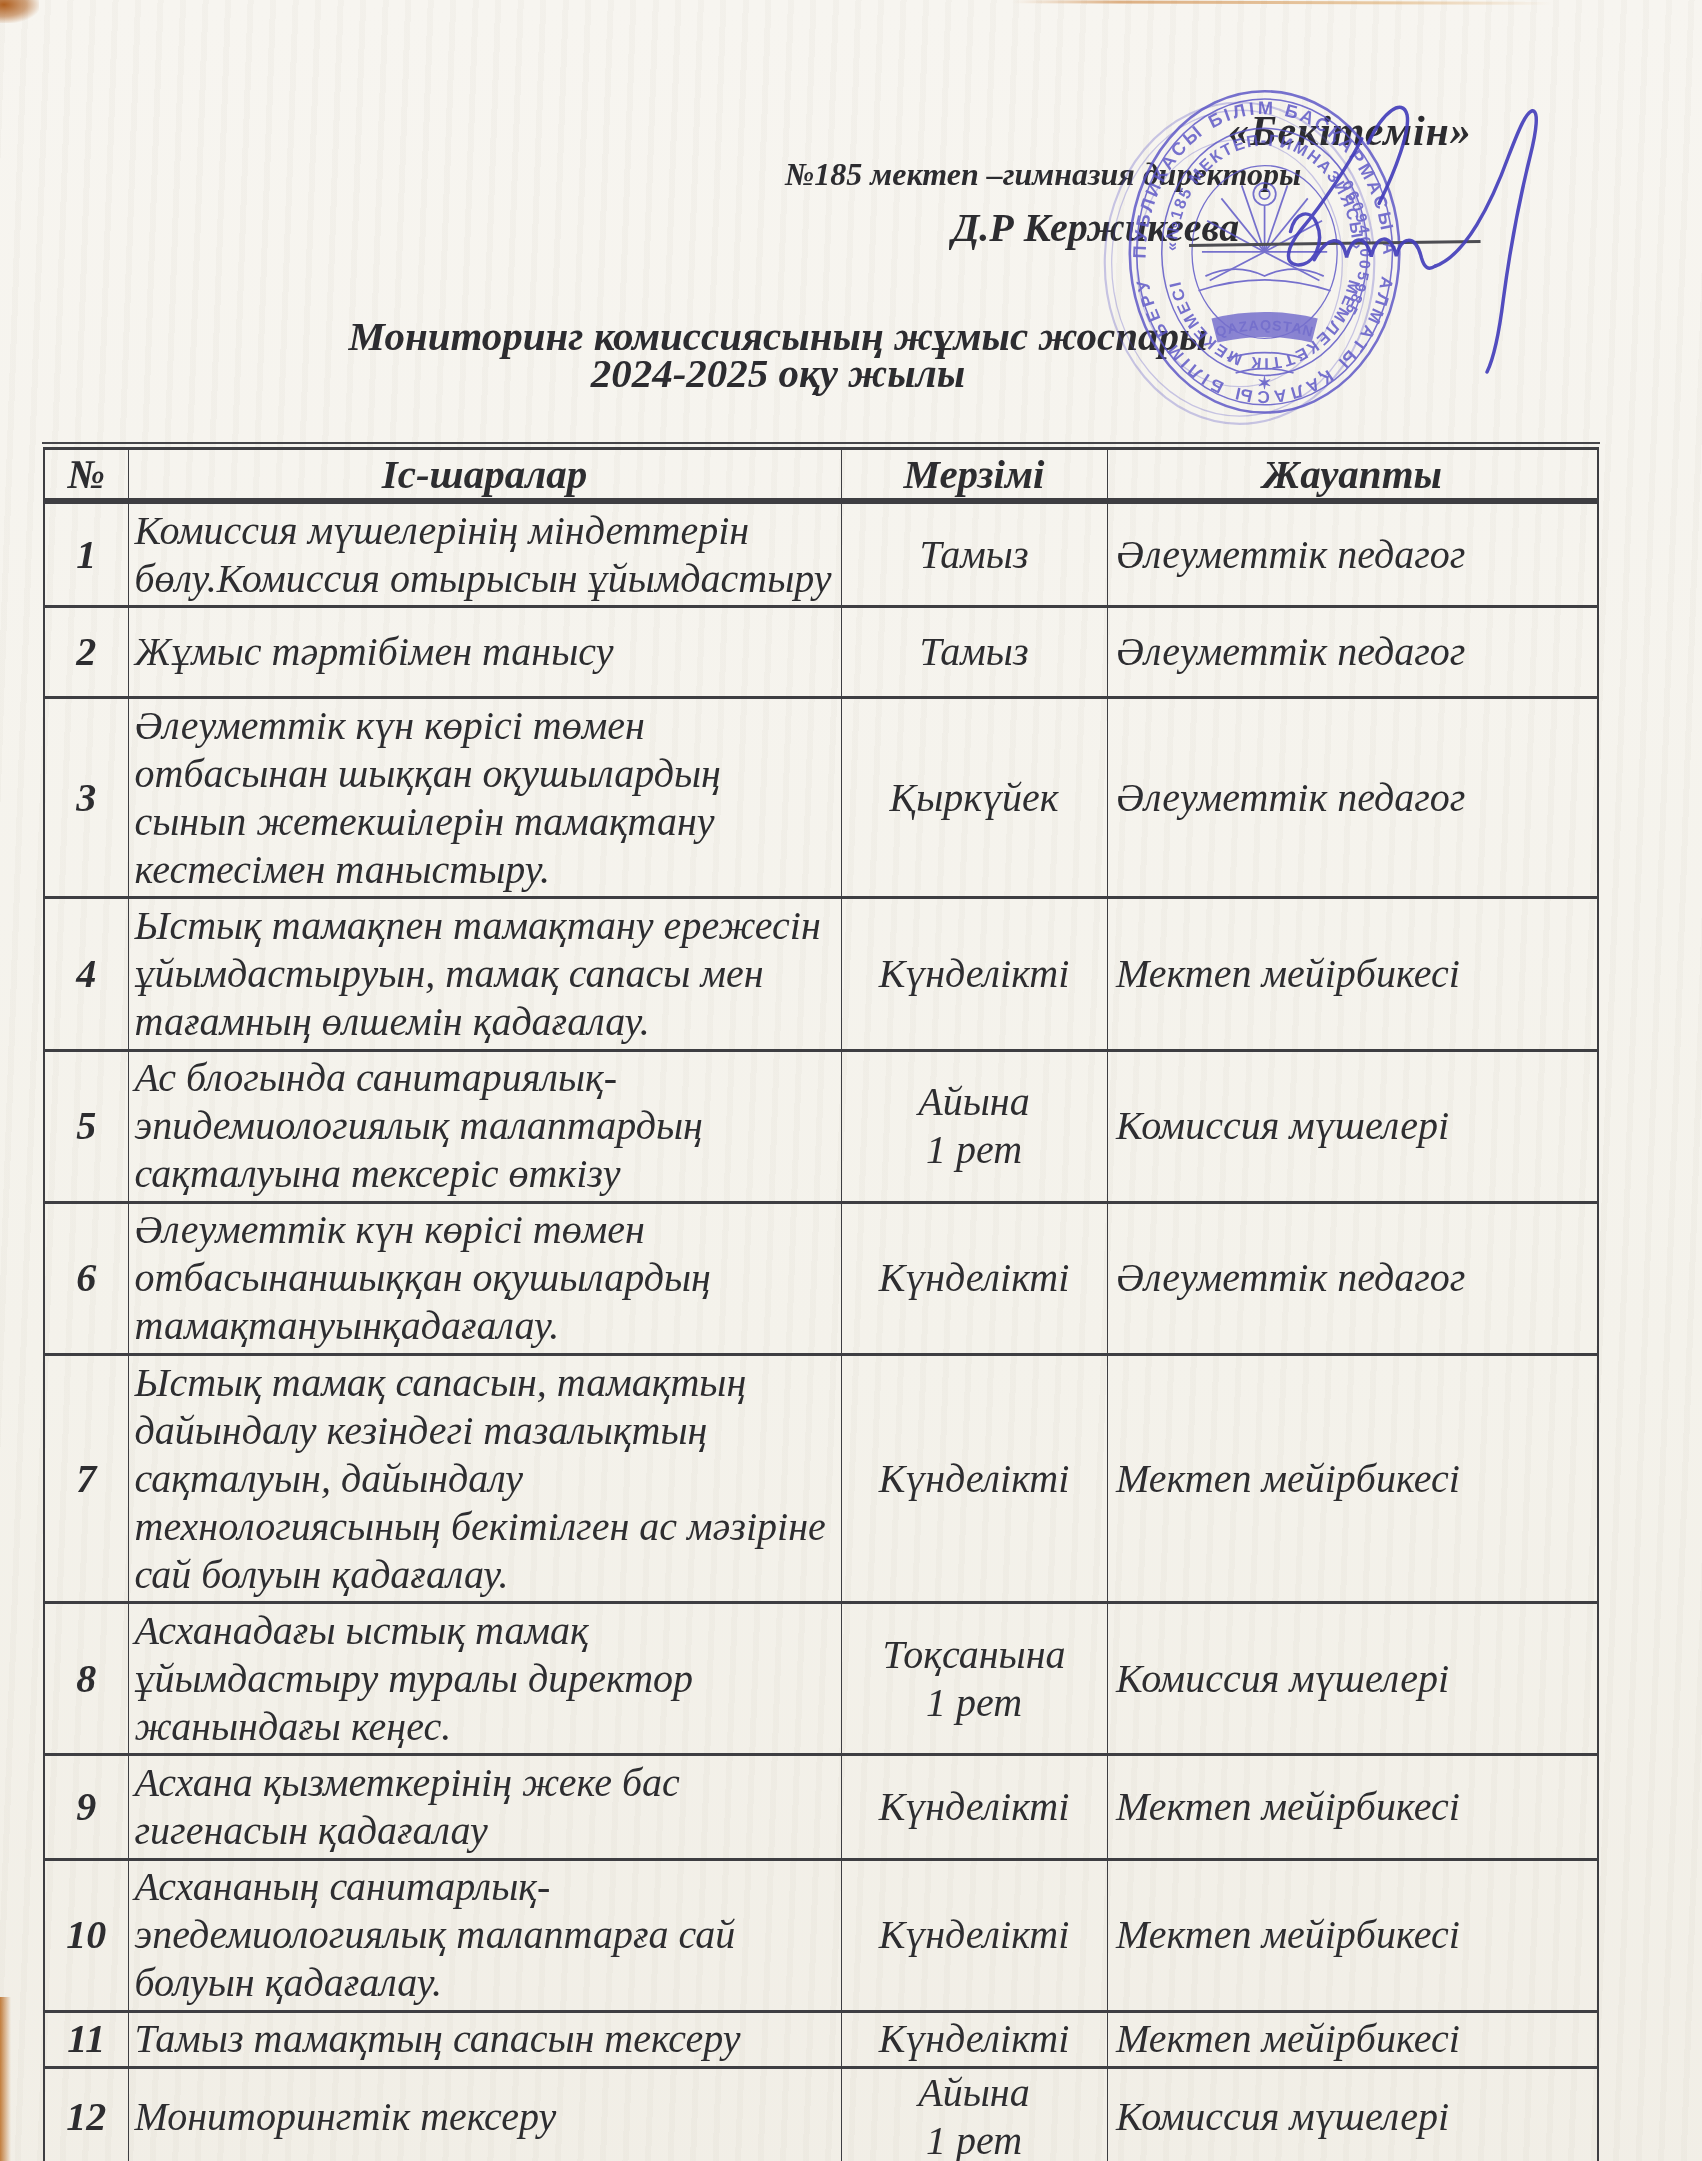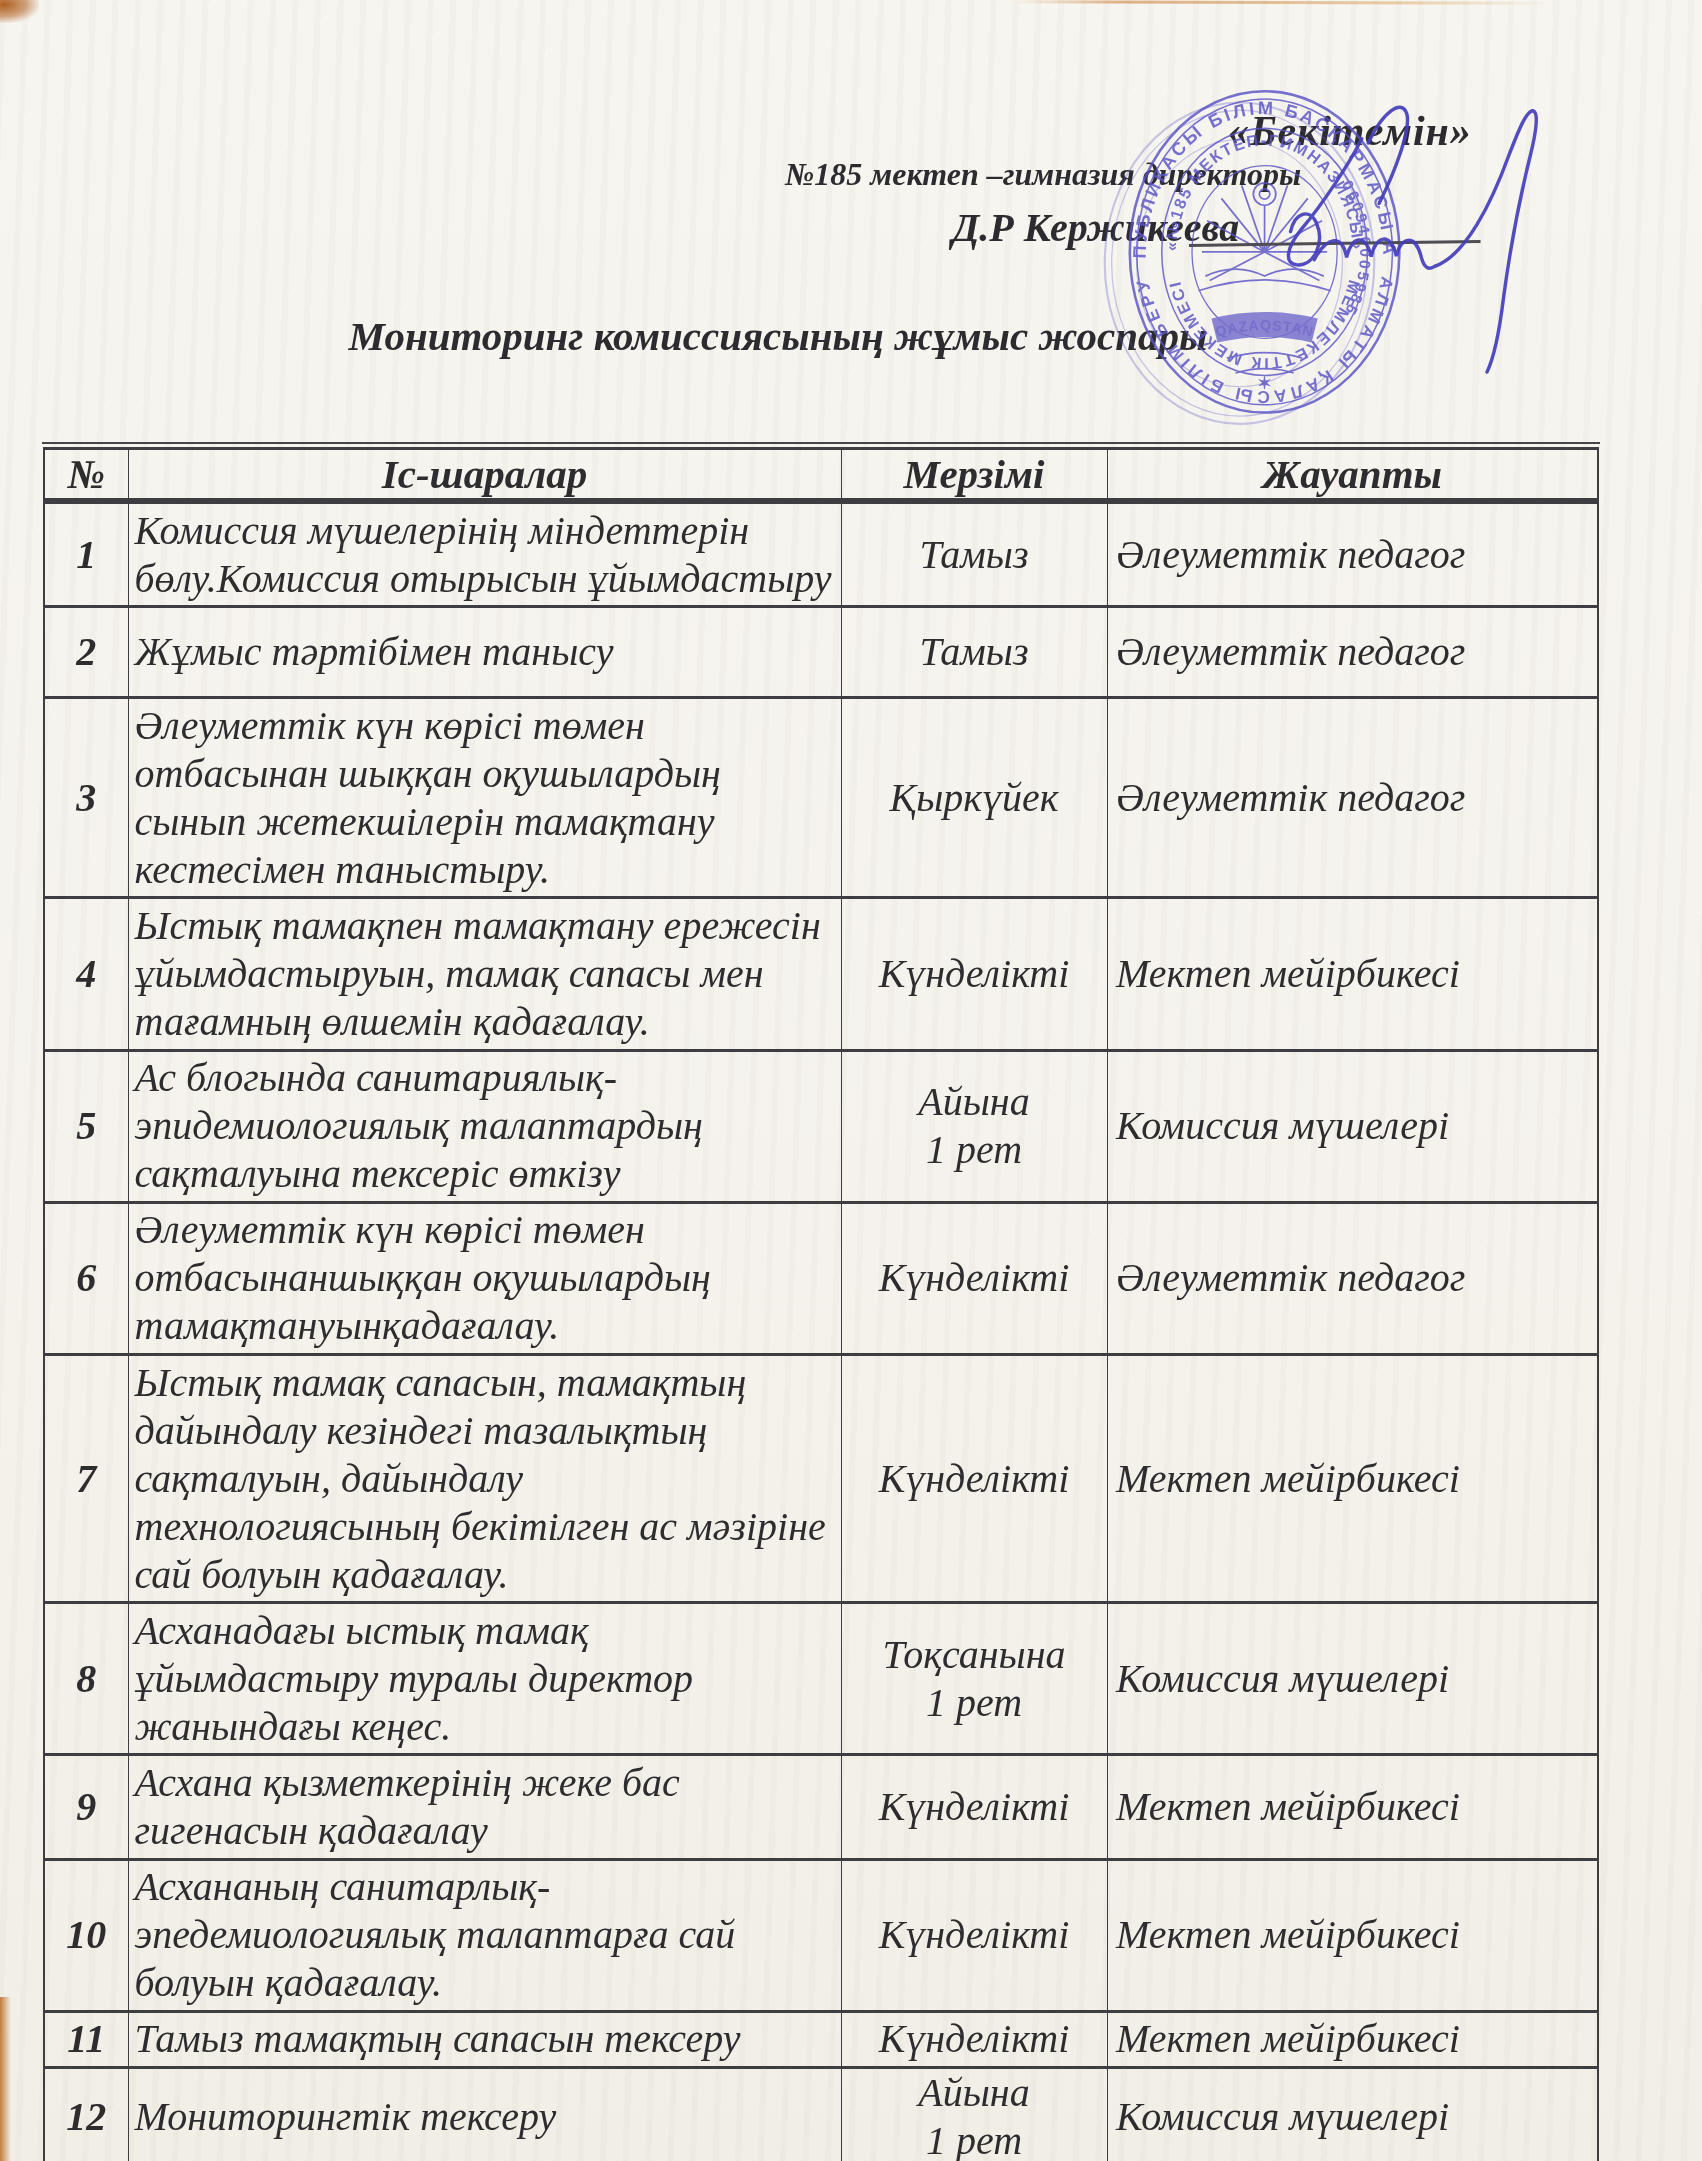--- a/index.html
+++ b/index.html
@@ -77,20 +77,21 @@
 <div class="page">
   <div class="texture"></div>
   <div class="corner-speck"></div>
   <div class="topline"></div>
 
   <div class="ap ap1">«Бекітемін»</div>
   <div class="ap ap2">№185 мектеп –гимназия директоры</div>
   <div class="ap ap3">Д.Р Кержикеева</div>
 
   <div class="title1">Мониторинг  комиссиясының жұмыс жоспары</div>
+  <div class="title2">2024-2025 оқу жылы</div>
 
   <svg class="ink" viewBox="2380 140 1430 940">
     <defs>
       <path id="ringA-top" d="M 2650 595 A 275 332 0 0 1 3200 595" fill="none"></path>
       <path id="ringA-bot" d="M 3202 570 A 275 332 0 0 1 2648 570" fill="none"></path>
       <path id="ringB-top" d="M 2722 582 A 203 246 0 0 1 3128 582" fill="none"></path>
       <path id="ringB-bot" d="M 3128 582 A 203 246 0 0 1 2722 582" fill="none"></path>
       <path id="ringB-right" d="M 3075 392 A 203 246 0 0 1 3083 758" fill="none"></path>
       <path id="banner-path" d="M 2818 778 Q 2925 748 3032 778" fill="none"></path>
     </defs>

